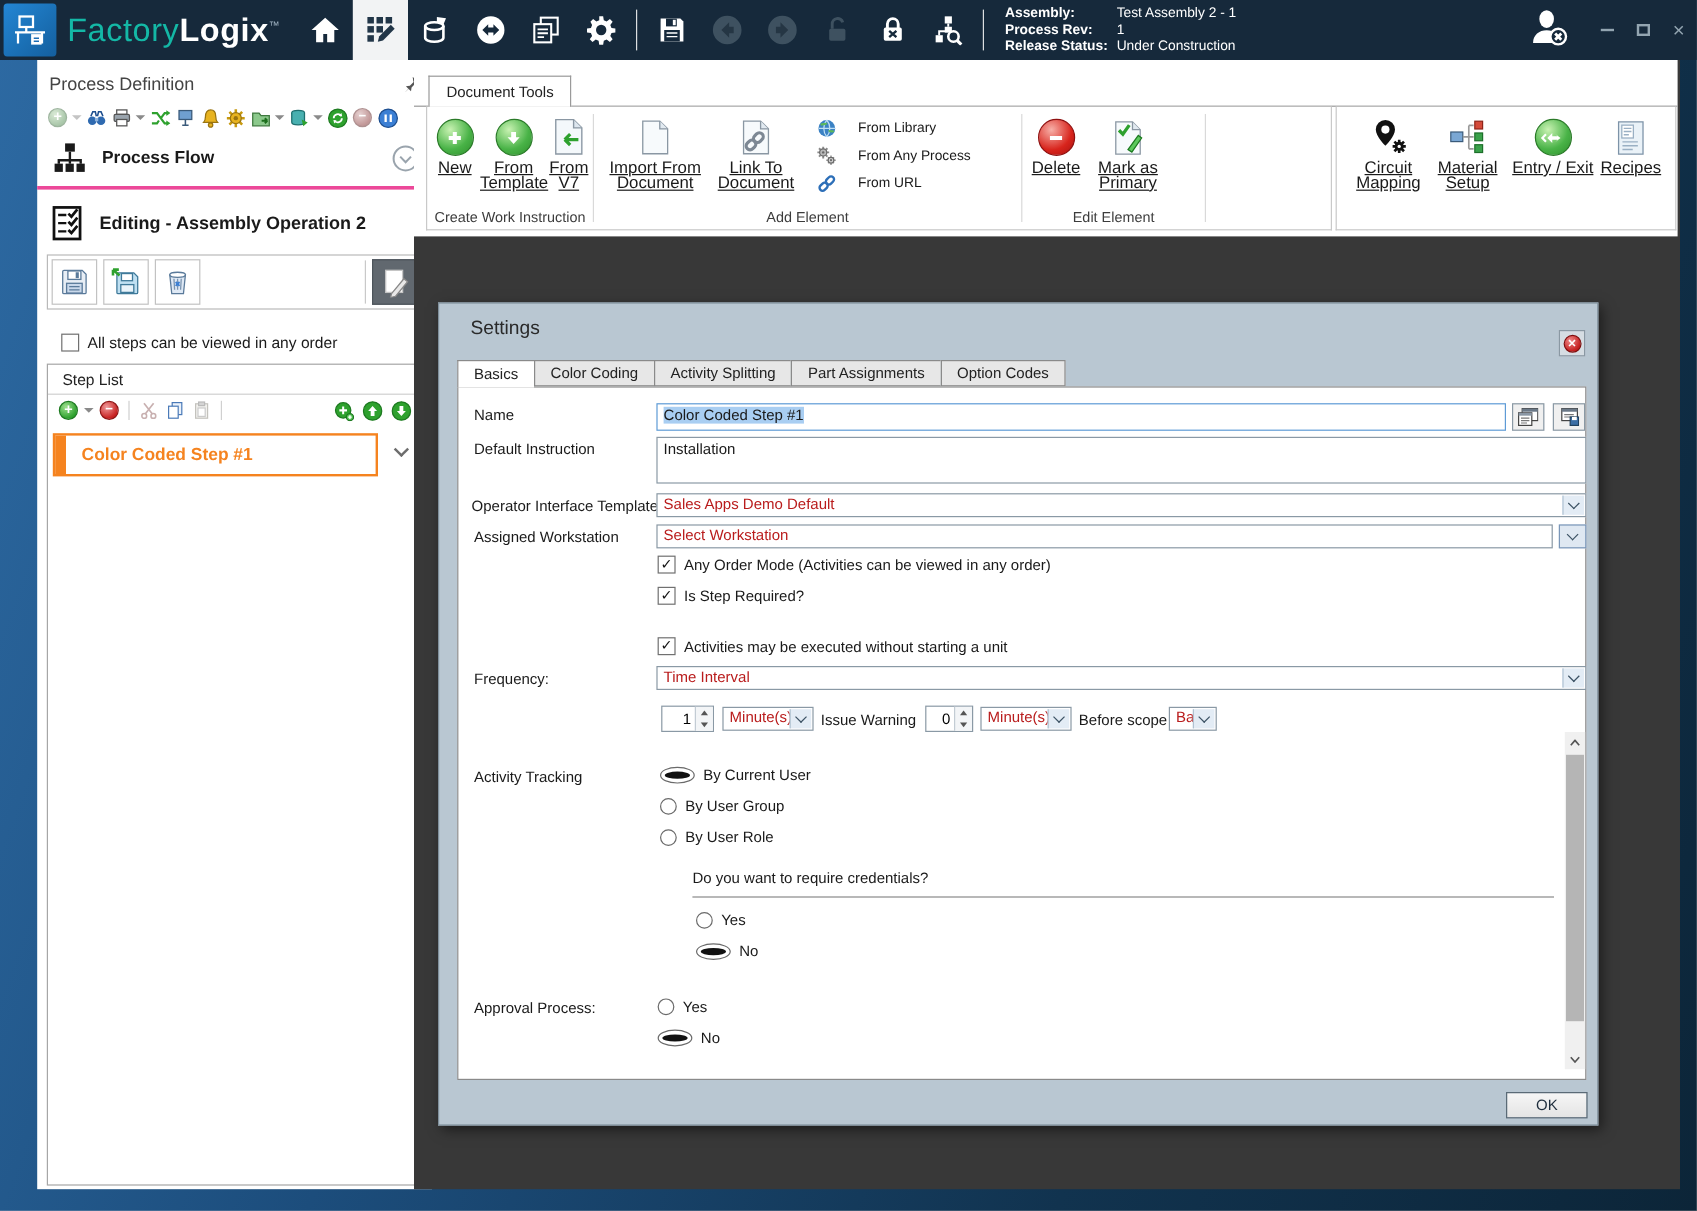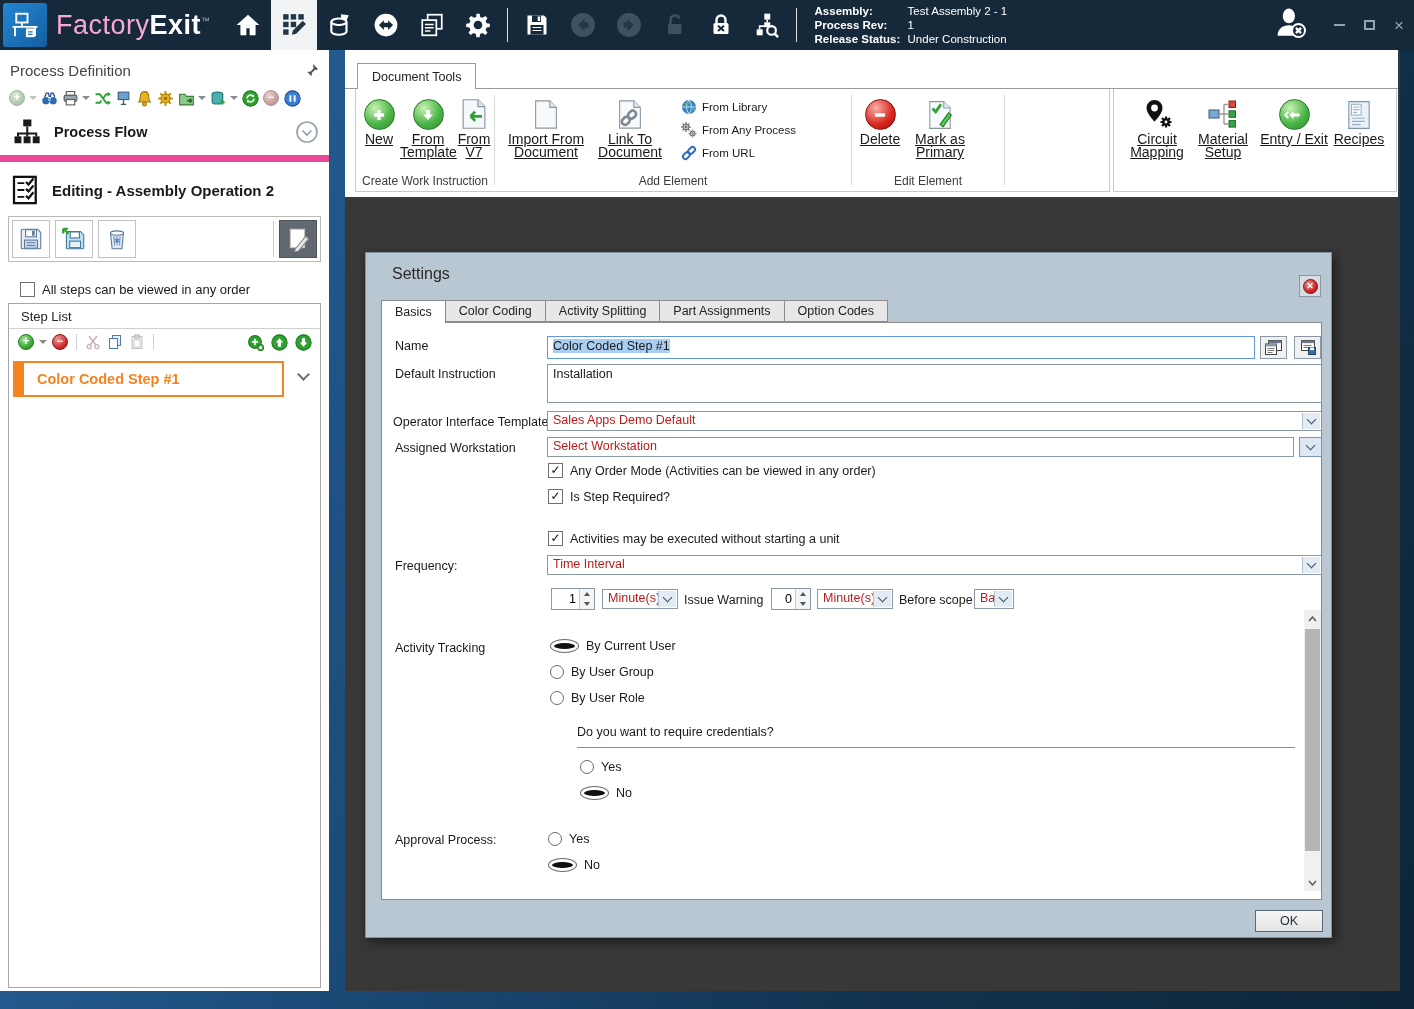--- a/index.html
+++ b/index.html
@@ -7,51 +7,51 @@
   body { font-family:"Liberation Sans", sans-serif;
          background: linear-gradient(110deg,#2d6aa3 0%, #1c4d7c 35%, #11334f 70%, #0c2538 100%); }
   #app { position:relative; width:1414px; height:1009px; }
 
   
   .titlebar { position:absolute; left:0; top:0; width:1414px; height:50px; background:#16293b;
               display:flex; align-items:center; color:#fff; }
   .logo { width:44px; height:44px; margin:3px 0 3px 3px; background:linear-gradient(135deg,#2386d4,#145f9e);
           border-radius:3px; display:flex; align-items:center; justify-content:center; }
   .brand { font-size:27px; margin-left:9px; letter-spacing:.5px; white-space:nowrap; }
-  .brand .lt { font-weight:300; color:#f9a8d4; }
+  .brand .lt { font-weight:300; color:#14b8a6; }
   .brand .bd { font-weight:700; color:#ffffff; }
   .brand sup { font-size:9px; color:#9fb2c1; }
   .nav { display:flex; align-items:center; height:50px; margin-left:14px; }
   .navbtn { width:46px; height:50px; display:flex; align-items:center; justify-content:center; cursor:pointer; }
   .navbtn.active { background:#f2f3f4; }
   .navbtn.dis { opacity:.55; }
   .tb-sep { width:1px; height:34px; background:rgba(255,255,255,.85); margin:0 6px; }
   .asm { margin-left:12px; font-size:11.5px; line-height:14px; }
   .asm .row { display:flex; }
   .asm .lab { font-weight:700; width:93px; }
   .winctl { position:absolute; right:0; top:0; height:50px; display:flex; align-items:center; }
   .usr { margin-right:16px; }
   .wbtn { width:30px; height:30px; display:flex; align-items:center; justify-content:center; color:#93a5b1; cursor:pointer; }
   .minbar { width:11px; height:2px; background:#93a5b1; }
   .maxbox { width:11px; height:10px; border:2px solid #93a5b1; }
   .xchar { font-size:17px; line-height:17px; }
 
   
-  .left-panel { position:absolute; left:0; top:50px; width:329px; height:941px; background:#fff; color:#333; }
+  .left-panel { position:absolute; left:31px; top:50px; width:329px; height:941px; background:#fff; color:#333; }
   .lp-head { display:flex; align-items:center; padding:12px 10px 0 10px; }
   .lp-title { font-size:15px; color:#444; flex:1; }
   .lp-tools { display:flex; align-items:center; gap:3px; padding:10px 6px 6px 8px; }
   .mi { width:18px; height:18px; display:flex; align-items:center; justify-content:center; cursor:pointer; }
   .mi.dis { filter:grayscale(.5); opacity:.5; }
   .caret { width:0; height:0; border:4px solid transparent; border-top-color:#8a8a8a; margin-top:4px; cursor:pointer; }
   .gcirc { width:16px; height:16px; border-radius:50%; background:radial-gradient(circle at 35% 30%, #9fe08f, #2ea12e 70%);
            border:1px solid #1d7a20; color:#fff; font-weight:700; font-size:12px; line-height:13px; text-align:center; }
   .rcirc { width:16px; height:16px; border-radius:50%; background:radial-gradient(circle at 35% 30%, #f09a9a, #c82222 70%);
            border:1px solid #8f1616; color:#fff; font-weight:700; font-size:11px; line-height:13px; text-align:center; }
-  .pf-row { display:flex; align-items:center; padding:4px 10px 8px 12px; border-bottom:7px solid #ec4899; }
+  .pf-row { display:flex; align-items:center; padding:4px 10px 8px 12px; border-bottom:3px solid #ec4899; }
   .pf-label { font-weight:700; font-size:14.5px; color:#1a1a1a; margin-left:12px; flex:1; }
   .ed-row { display:flex; align-items:center; padding:12px 10px 6px 10px; }
   .ed-label { font-weight:700; font-size:15px; color:#1a1a1a; margin-left:10px; }
   .ed-toolbar { margin:4px 8px; height:46px; border:1px solid #b9b9b9; display:flex; align-items:center; padding:3px; }
   .ebtn { width:38px; height:38px; border:1px solid #c2c2c2; background:#fff; display:flex; align-items:center; justify-content:center; margin-right:5px; cursor:pointer; }
   .ebtn.dark { background:#61686f; border-color:#4d545b; margin-right:0; }
   .ed-sep { width:1px; height:36px; background:#c9c9c9; margin:0 5px 0 auto; }
   .cb-row { display:flex; align-items:center; gap:7px; padding:16px 10px 0 20px; }
   .cb-box { width:15px; height:15px; border:1px solid #707070; background:#fff; font-size:12px; line-height:13px; text-align:center; color:#111; flex:none; cursor:pointer; }
   .cb-lab { font-size:13px; color:#1a1a1a; }
@@ -76,21 +76,21 @@
   .rbox.right { left:768px; width:284px; }
   .rgroup { position:absolute; top:0; bottom:0; }
   .rg-sep { position:absolute; top:6px; bottom:6px; width:1px; background:#d9d9d9; }
   .rg-label { position:absolute; left:0; right:0; bottom:3px; text-align:center; font-size:12px; color:#3c3c3c; }
   .ritem { position:absolute; top:7px; text-align:center; font-size:14px; color:#1a1a1a; line-height:13px; cursor:pointer;text-decoration:underline; }
   .ritem .ric { height:34px; display:flex; align-items:flex-end; justify-content:center; margin-bottom:3px; }
   .bigg { width:31px; height:31px; border-radius:50%; background:radial-gradient(circle at 35% 28%, #c8f2b2, #49b347 58%, #2e8f2c);
           border:1px solid #2a7a28; display:flex; align-items:center; justify-content:center; }
   .bigr { width:31px; height:31px; border-radius:50%; background:radial-gradient(circle at 35% 28%, #f7b0a8, #d8241c 60%, #a81210);
           border:1px solid #8f1010; display:flex; align-items:center; justify-content:center; }
-  .smallitem { position:absolute; left:0; display:flex; align-items:center; gap:5px; font-size:11.5px; color:#1a1a1a; white-space:nowrap; cursor:pointer; }
+  .smallitem { position:absolute; left:0; display:flex; align-items:center; gap:18px; font-size:11.5px; color:#1a1a1a; white-space:nowrap; cursor:pointer; }
 
   
   .dialog { position:absolute; left:20px; top:202px; width:967px; height:686px; background:#b9c7d2;
             border:1px solid #7f8f9b; box-shadow:3px 4px 10px rgba(0,0,0,.5); }
   .dlg-title { position:absolute; left:26px; top:12px; font-size:16px; color:#2a2a2a; }
   .dlg-close { position:absolute; right:10px; top:22px; width:22px; height:22px; background:#d6dde3; border:1px solid #8a98a3;
                display:flex; align-items:center; justify-content:center; cursor:pointer; }
   .dlg-close .rc { width:15px; height:15px; border-radius:50%; background:radial-gradient(circle at 35% 30%, #f08a8a, #c41e1e 70%);
                    border:1px solid #7e0e0e; color:#fff; font-size:9px; line-height:13px; text-align:center; font-weight:700; }
   .tabs { position:absolute; left:15px; top:47px; display:flex; }
@@ -137,21 +137,21 @@
     <div class="logo">
       <svg width="30" height="30" viewBox="0 0 24 24">
           <g stroke="#fff" stroke-width="1.5" fill="none">
         <rect x="5" y="3" width="9" height="7"></rect>
             <path d="M9.5 10v3M2 13.5h20M4 13.5V21M20 13.5V21"></path>
         <rect x="13.5" y="15.5" width="5.5" height="5.5" fill="#fff"></rect>
           </g>
         <path d="M14.5 17.5h3.5M14.5 19.5h3.5" stroke="#1b6db5" stroke-width="1"></path>
         </svg>
     </div>
-    <div class="brand"><span class="lt">Factory</span><span class="bd">Exit</span><sup>™</sup></div>
+    <div class="brand"><span class="lt">Factory</span><span class="bd">Logix</span><sup>™</sup></div>
 
     <div class="nav">
       <div class="navbtn">
         <svg width="26" height="26" viewBox="0 0 24 24">
             <path d="M12 2.5 1.5 12H5v9.5h5.5V15h3v6.5H19V12h3.5z" fill="#fff"></path>
           </svg>
       </div>
       <div class="navbtn active">
         <svg width="26" height="26" viewBox="0 0 24 24">
             <g fill="#223648">

